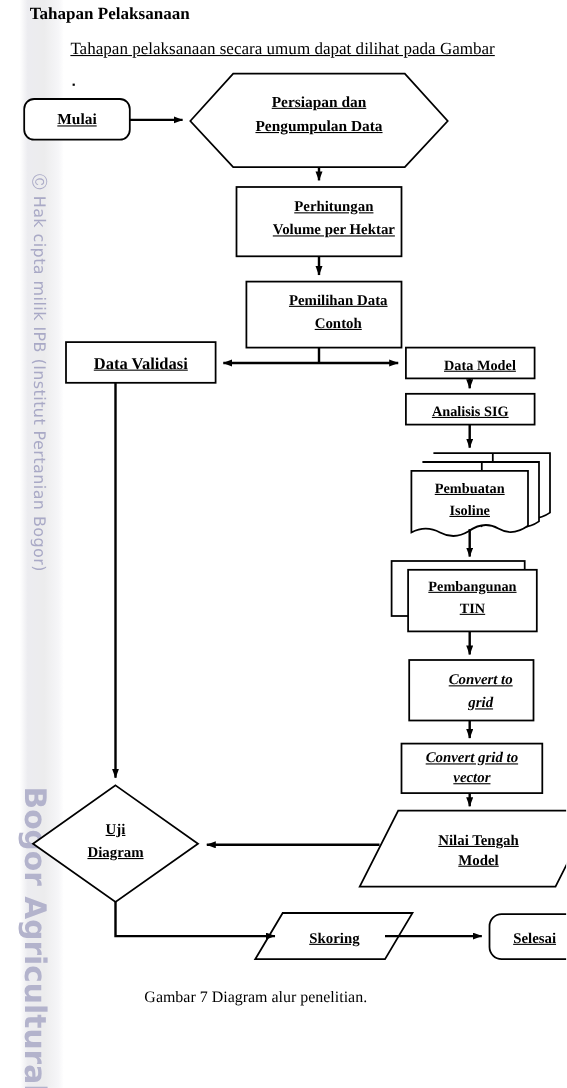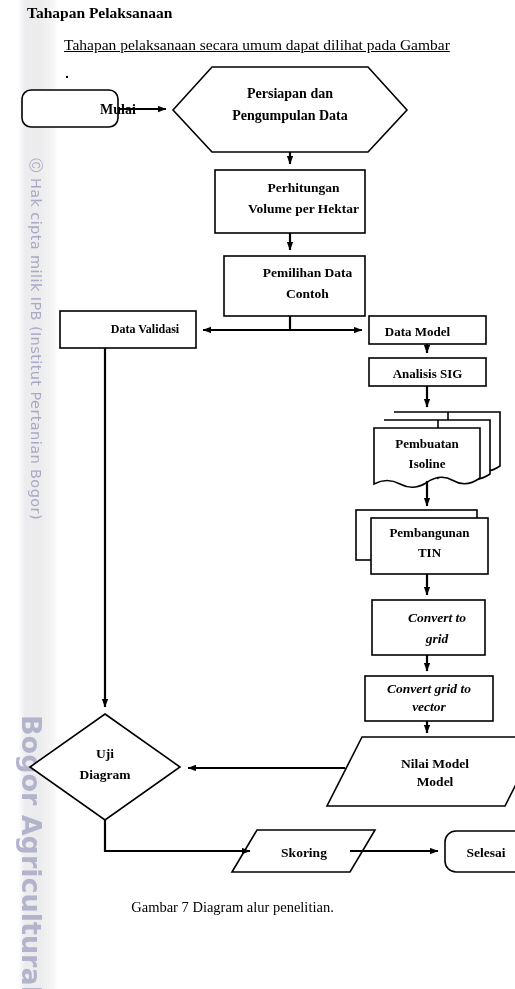--- a/index.html
+++ b/index.html
@@ -102,20 +102,21 @@
   }
   .node-label {
     position: absolute;
     z-index: 4;
     text-align: center;
     font-weight: bold;
     color: #000;
     line-height: 1.55;
     pointer-events: none;
     font-family: "Liberation Serif", "DejaVu Serif", serif;
+    text-decoration: underline;
   }
   .ital { font-style: italic; }
 </style>
 </head>
 <body>
 
 <div id="page">
 
   <div id="wm-strip"></div>
   <div class="wm-text" id="wm-copyright">Ⓒ Hak cipta milik IPB (Institut Pertanian Bogor)</div>
@@ -188,44 +189,44 @@
       <line x1="345" y1="768" x2="188" y2="768" marker-end="url(#arw)"></line>
 
       <line x1="105" y1="348" x2="105" y2="707" marker-end="url(#arw)"></line>
 
       <polyline points="105,820 105,851 250,851" marker-end="url(#arw)"></polyline>
 
       <line x1="350" y1="851" x2="438" y2="851" marker-end="url(#arw)"></line>
     </g>
   </svg>
 
-  <div class="node-label" style="left:22px; top:99px; width:96px; font-size:14px;margin-left:48px;">
+  <div class="node-label" style="left:22px; top:99px; width:96px; font-size:14px;">
     <span>Mulai</span>
   </div>
 
   <div class="node-label" style="left:200px; top:83px; width:180px; font-size:14px;">
     <div>Persiapan dan</div>
     <div>Pengumpulan  Data</div>
   </div>
 
   <div class="node-label" style="left:215px; top:178px; width:177px; font-size:13.5px;">
     <div>Perhitungan</div>
     <div>Volume per Hektar</div>
   </div>
 
   <div class="node-label" style="left:224px; top:263px; width:167px; font-size:13.5px;">
     <div>Pemilihan Data</div>
     <div>Contoh</div>
   </div>
 
-  <div class="node-label" style="left:60px; top:320px; width:136px; font-size:12px;margin-left:17px;">
+  <div class="node-label" style="left:60px; top:320px; width:136px; font-size:15px;">
     <span>Data Validasi</span>
   </div>
 
-  <div class="node-label" style="left:359px; top:322px; width:117px; font-size:13px;">
+  <div class="node-label" style="left:369px; top:322px; width:100px; font-size:13px;text-align:right;">
     <span>Data Model</span>
   </div>
 
   <div class="node-label" style="left:369px; top:364px; width:117px; font-size:13px;">
     <span>Analisis SIG</span>
   </div>
 
   <div class="node-label" style="left:374px; top:434px; width:106px; font-size:13px;">
     <div>Pembuatan</div>
     <div>Isoline</div>
@@ -240,21 +241,21 @@
     <div>Convert to</div>
     <div>grid</div>
   </div>
 
   <div class="node-label ital" style="left:365px; top:680px; width:128px; font-size:13.5px; line-height:1.35;">
     <div>Convert grid to</div>
     <div>vector</div>
   </div>
 
   <div class="node-label" style="left:370px; top:755px; width:130px; font-size:13.5px; line-height:1.35;">
-    <div>Nilai Model</div>
+    <div>Nilai Tengah</div>
     <div>Model</div>
   </div>
 
   <div class="node-label" style="left:45px; top:744px; width:120px; font-size:13.5px;text-align:center;">
     <div>Uji</div>
     <div>Diagram</div>
   </div>
 
   <div class="node-label" style="left:244px; top:843px; width:120px; font-size:13.5px;">
     <span>Skoring</span>

